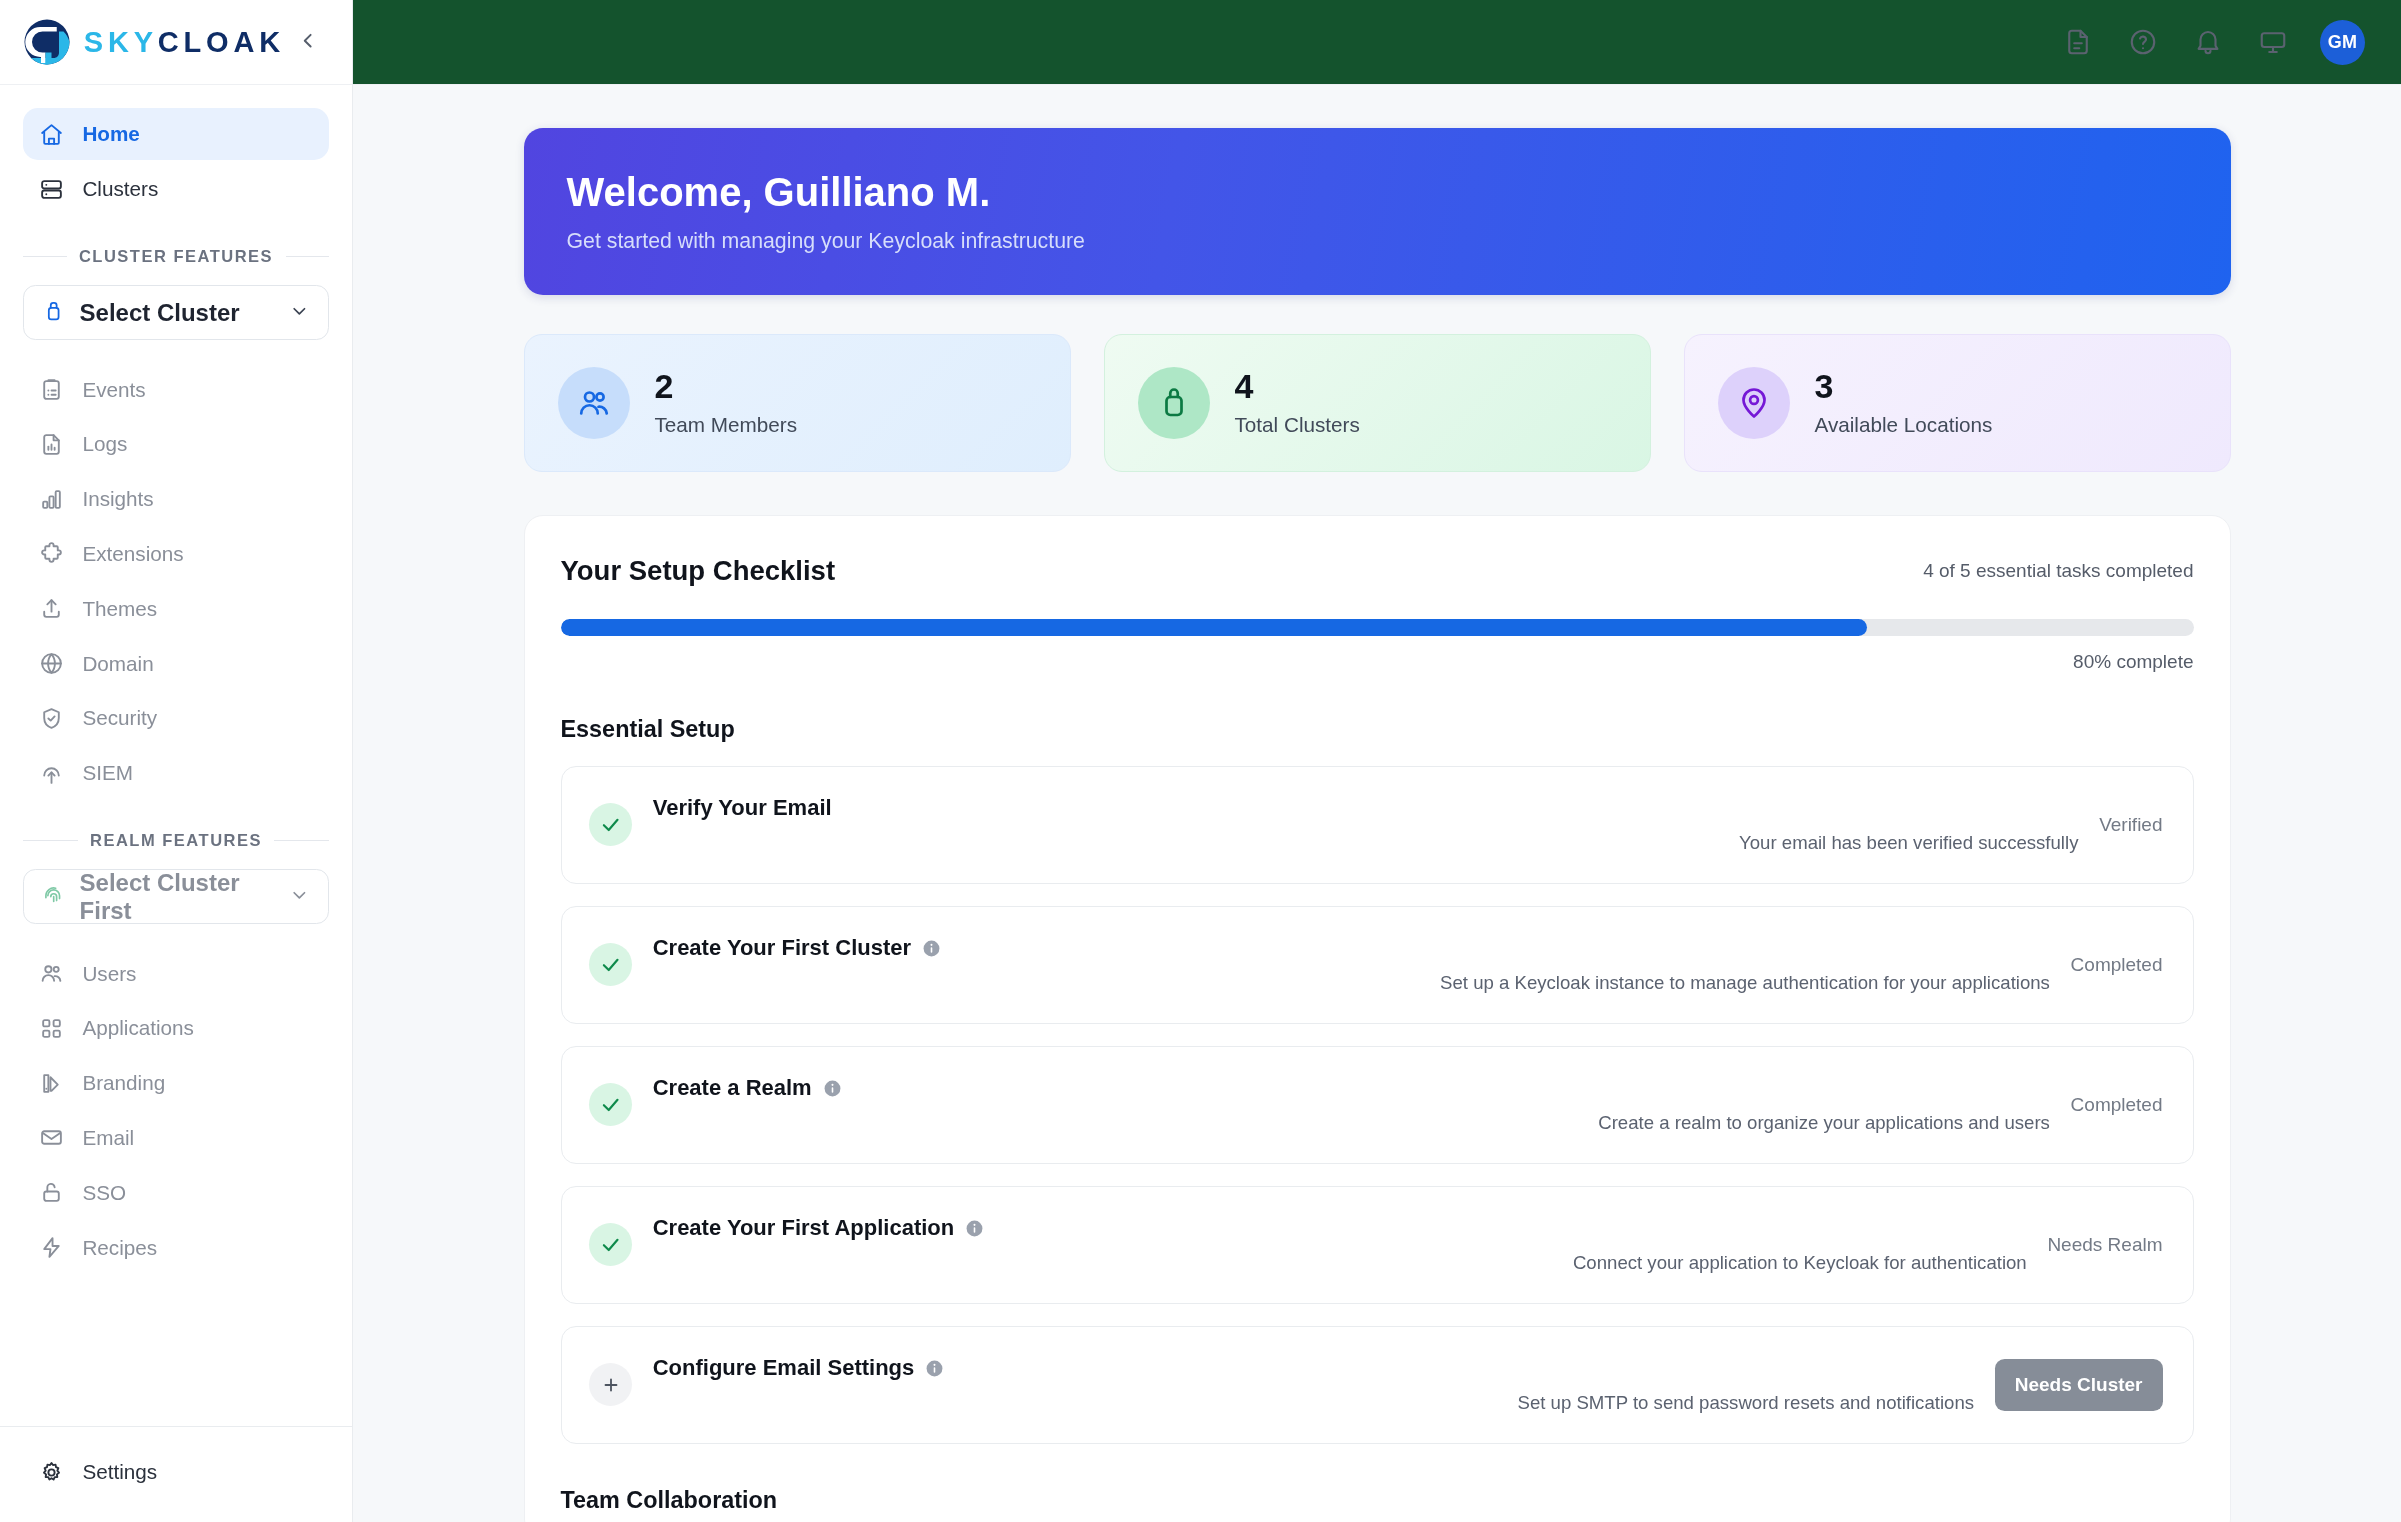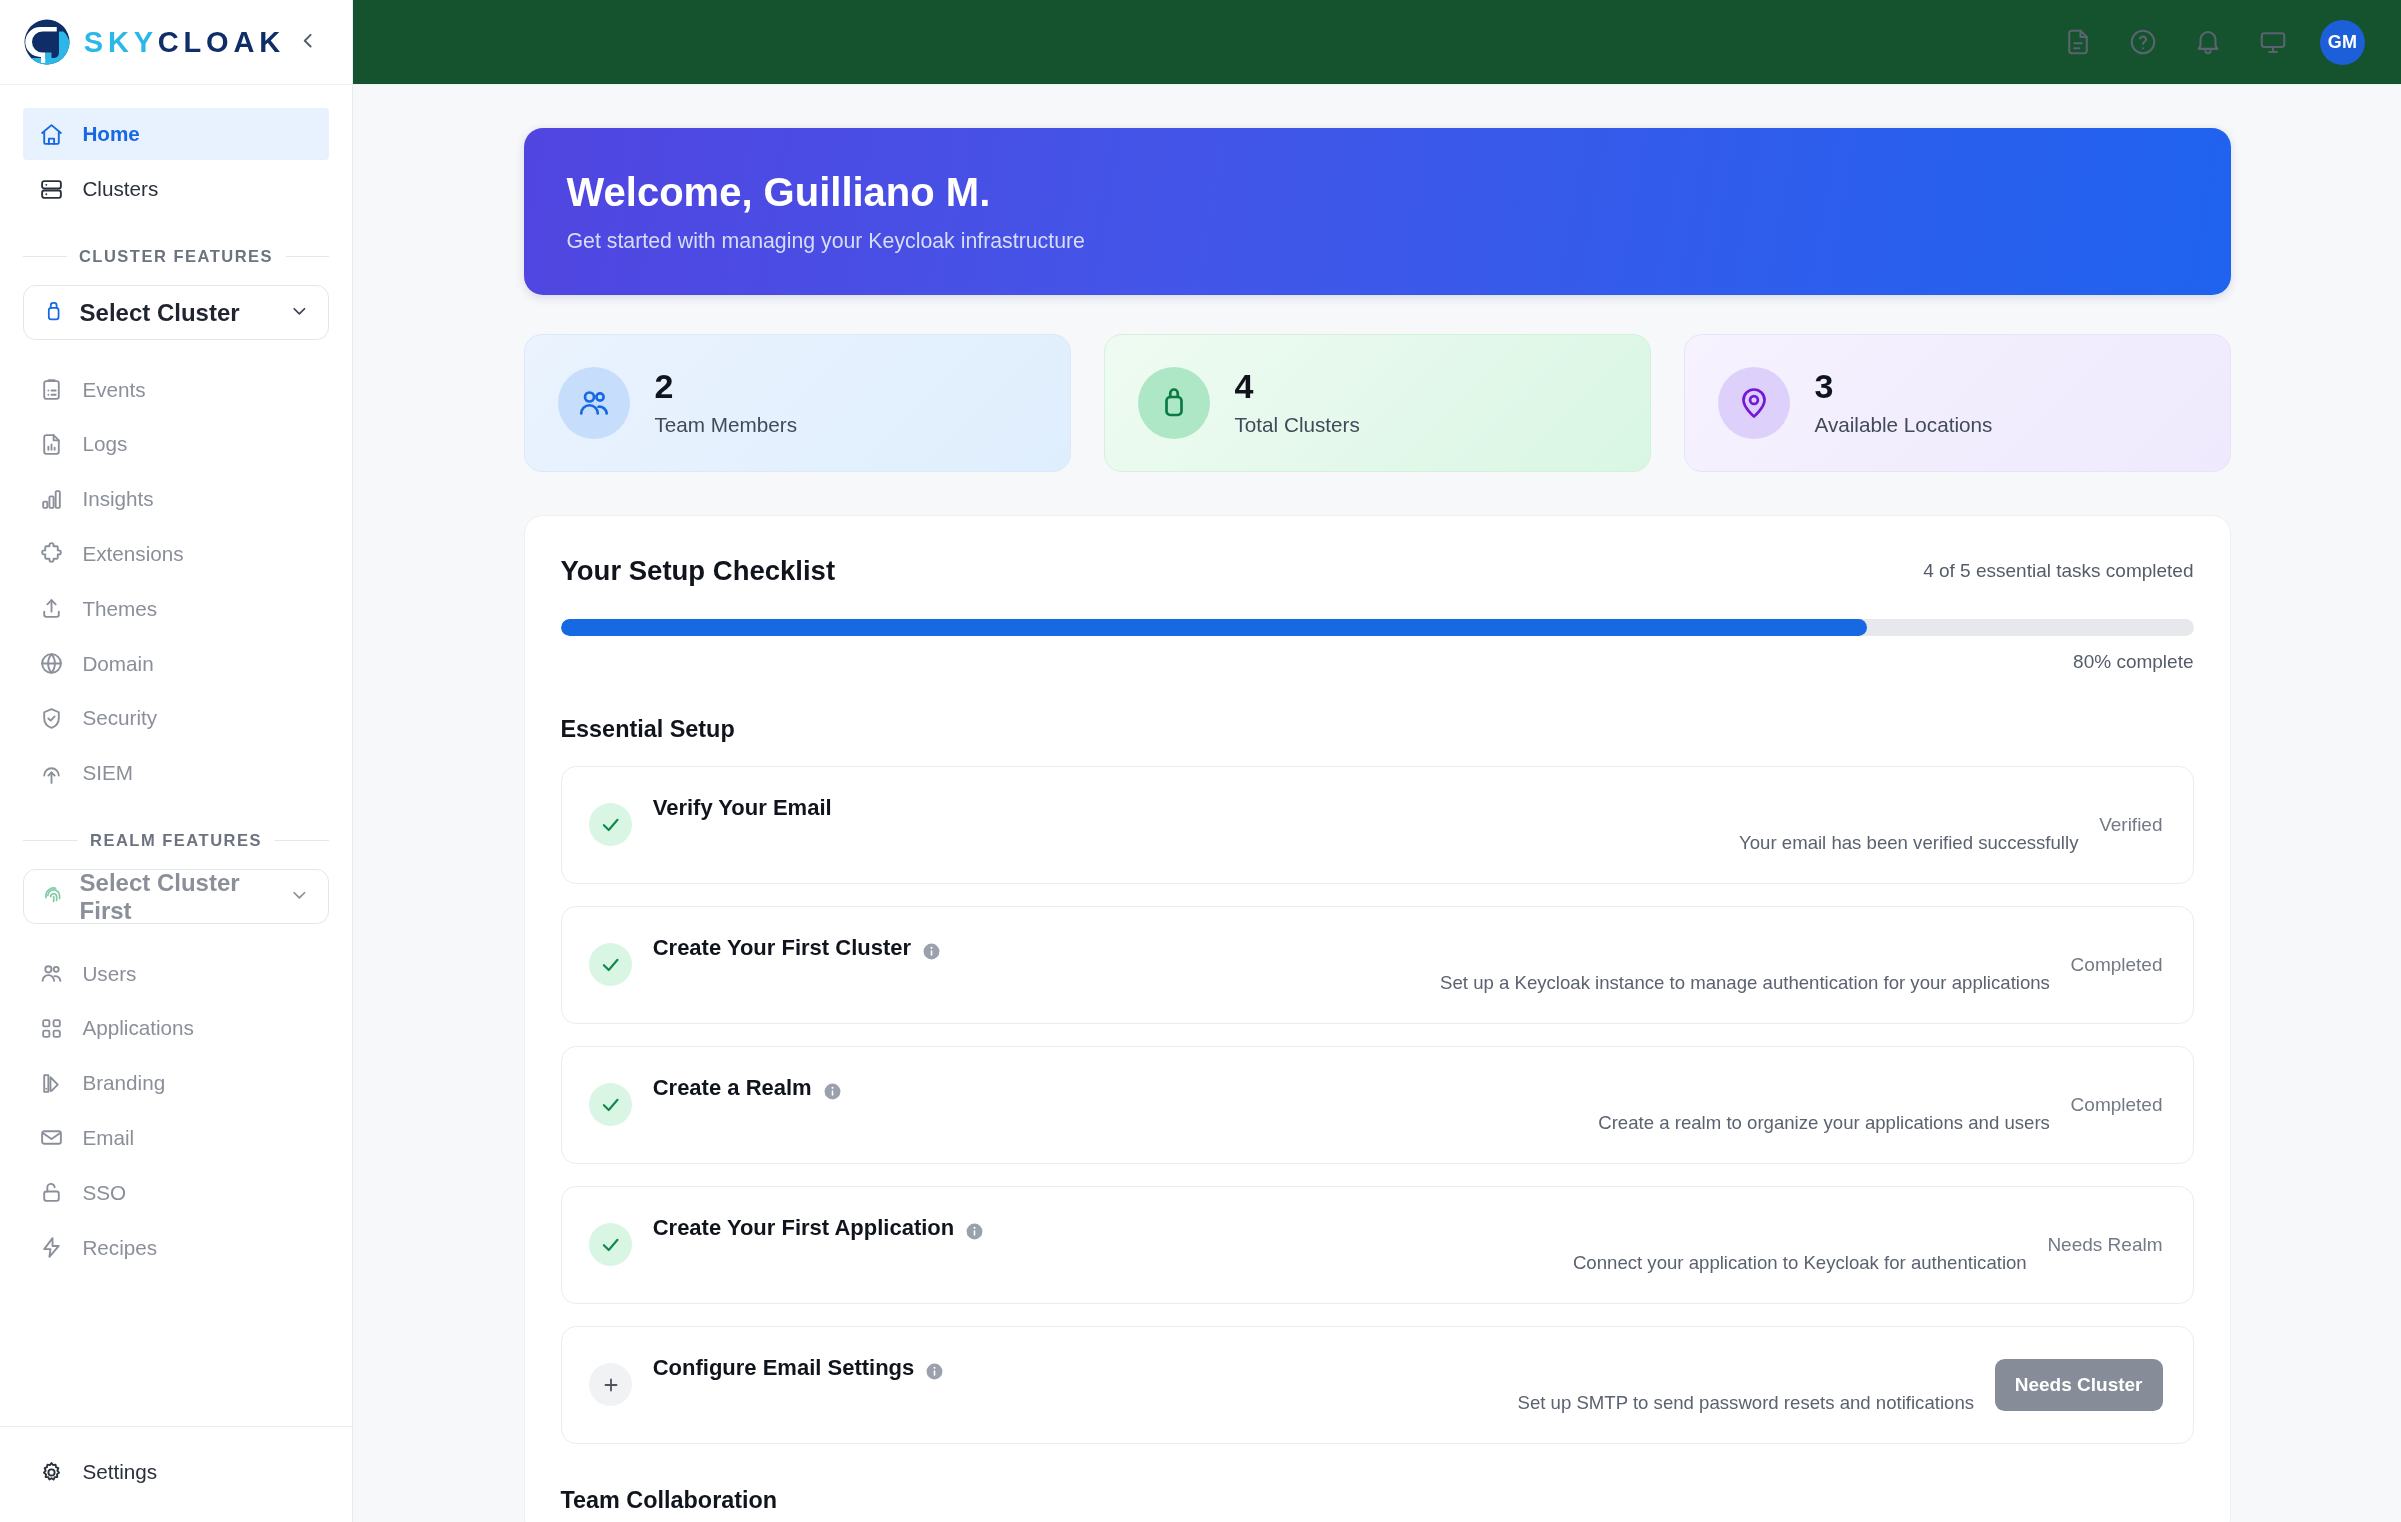--- a/index.html
+++ b/index.html
@@ -54,21 +54,21 @@
     overflow: hidden;
     padding: 23.4px 0 0 0;
   }
   .nav-list { padding: 0 23.4px; }
   .nav-item {
     display: flex;
     align-items: center;
     gap: 18px;
     height: 52px;
     padding: 0 15px;
-    border-radius: 4px;
+    border-radius: 15px;
     color: #8a8f99;
     font-size: 20.7px;
     cursor: pointer;
     margin-bottom: 2.8px;
   }
   .nav-item .ico { width: 26px; height: 26px; flex: none; display:flex; align-items:center; justify-content:center; }
   .nav-item.active { background: #e8f1fe; color: #1668e3; font-weight: 700; }
   .nav-item.strong { color: #2b313c; }
 
   .section-div {
@@ -216,21 +216,21 @@
     margin-bottom: 22px;
     background: #fff;
   }
   .task-check {
     width: 43px; height: 43px; border-radius: 50%; flex: none;
     display:flex; align-items:center; justify-content:center;
   }
   .task-check.done { background:#d9f5e4; color:#0f8a4b; }
   .task-check.todo { background:#f1f2f4; color:#4d5460; }
   .task-body { flex: 1; }
-  .task-row { display:flex; align-items:flex-end; gap:11px; }
+  .task-row { display:flex; align-items:center; gap:11px; }
   .task-name { font-size: 22px; font-weight: 700; color:#10141c; }
   .info-icon { width: 19px; height: 19px; color:#9aa1ad; cursor: pointer; flex:none; }
   .task-desc { font-size: 18.6px; color:#5b6270; margin-top: 11px; text-align: right; }
   .task-status { font-size: 19px; color:#737a86; white-space: nowrap; }
   .task-btn {
     background:#868d98; color:#fff; border:none;
     font-size: 19px; font-weight: 600;
     padding: 15px 20px; border-radius: 9.6px; cursor: pointer;
     white-space: nowrap;
   }

